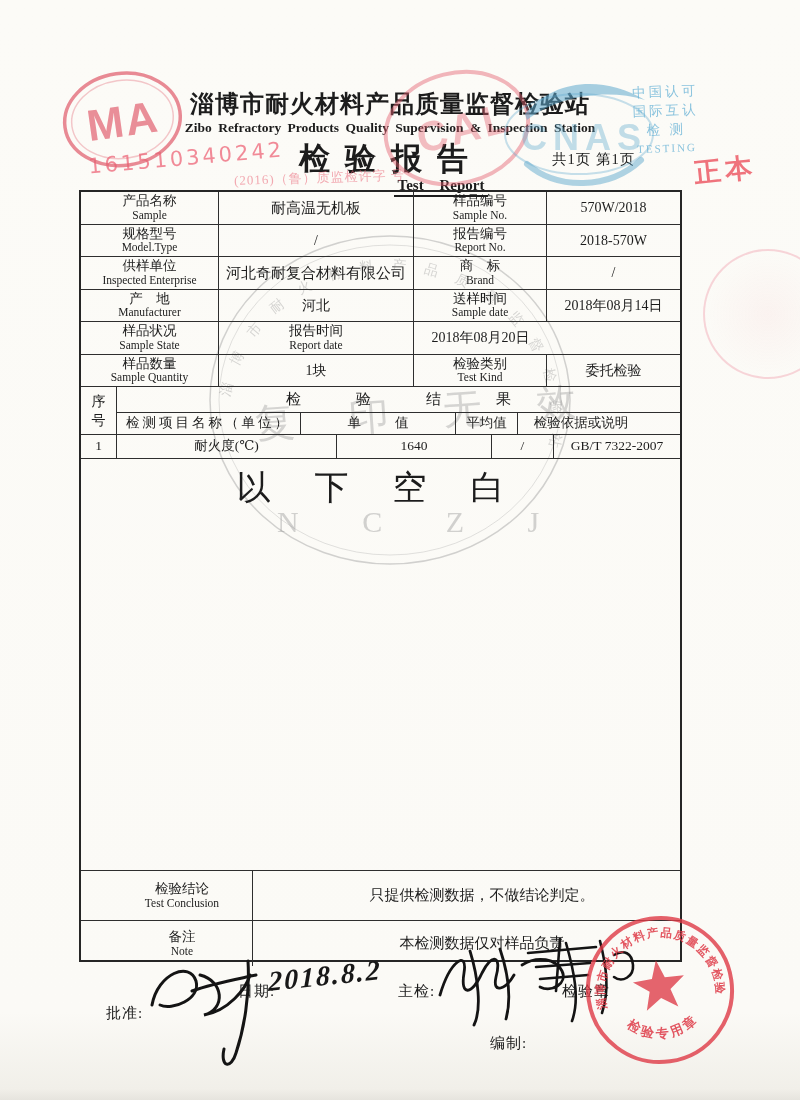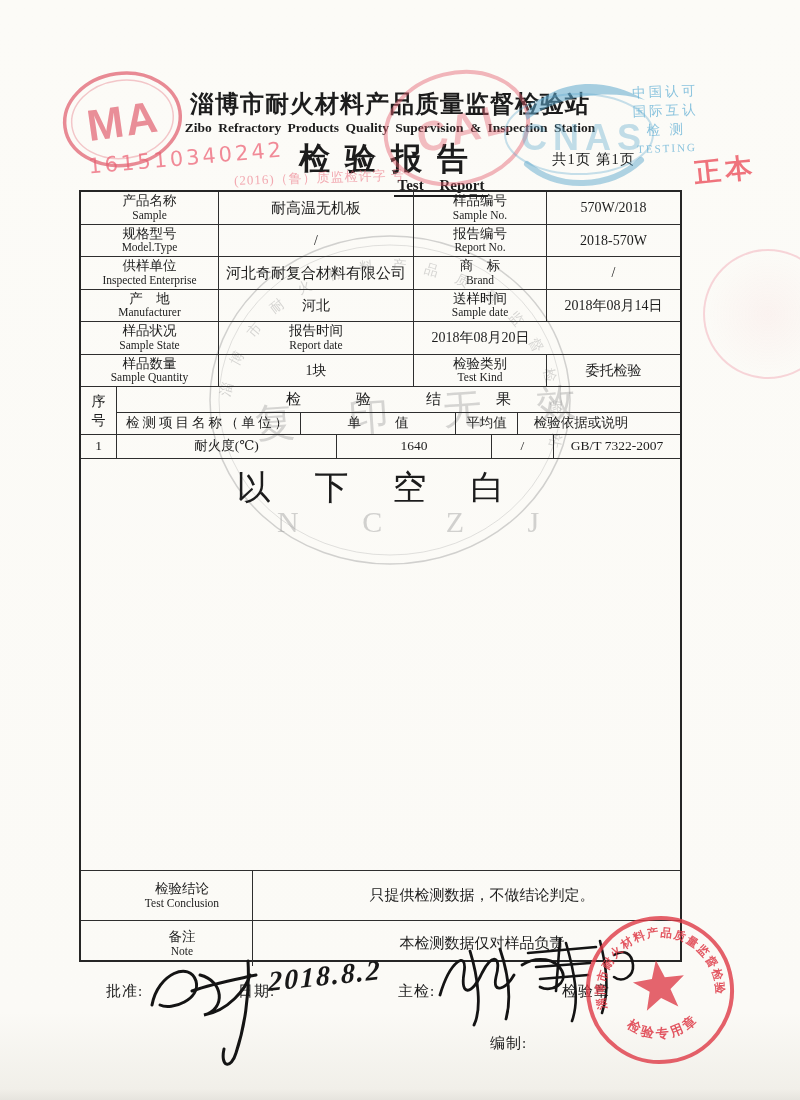--- a/index.html
+++ b/index.html
@@ -257,21 +257,21 @@
 
     <div class="row2 note-row">
       <div class="c">
         <span class="lab-cn">备注</span>
         <span class="lab-en">Note</span>
       </div>
       <div class="c bigval">本检测数据仅对样品负责</div>
     </div>
   </div>
 
-  <div class="abs sig-label" style="left:106px;top:982px;">批准:</div>
+  <div class="abs sig-label" style="left:106px;top:1004px;">批准:</div>
   <div class="abs sig-label" style="left:238px;top:982px;">日期:</div>
   <div class="abs sig-label" style="left:398px;top:982px;">主检:</div>
   <div class="abs sig-label" style="left:490px;top:1034px;">编制:</div>
   <div class="abs sig-label" style="left:562px;top:982px;">检验章</div>
   <div class="abs date-hand">2018.8.2</div>
 
   <svg class="abs noptr" style="left:0;top:925px;" width="800" height="175" viewBox="0 0 800 175">
     <g stroke="#141414" stroke-width="3" fill="none" stroke-linecap="round">
       <path d="M152,80 C158,48 190,36 196,56 C201,74 172,86 160,80"></path>
       <path d="M200,50 C224,56 226,84 204,90 C228,86 246,64 250,50"></path>

